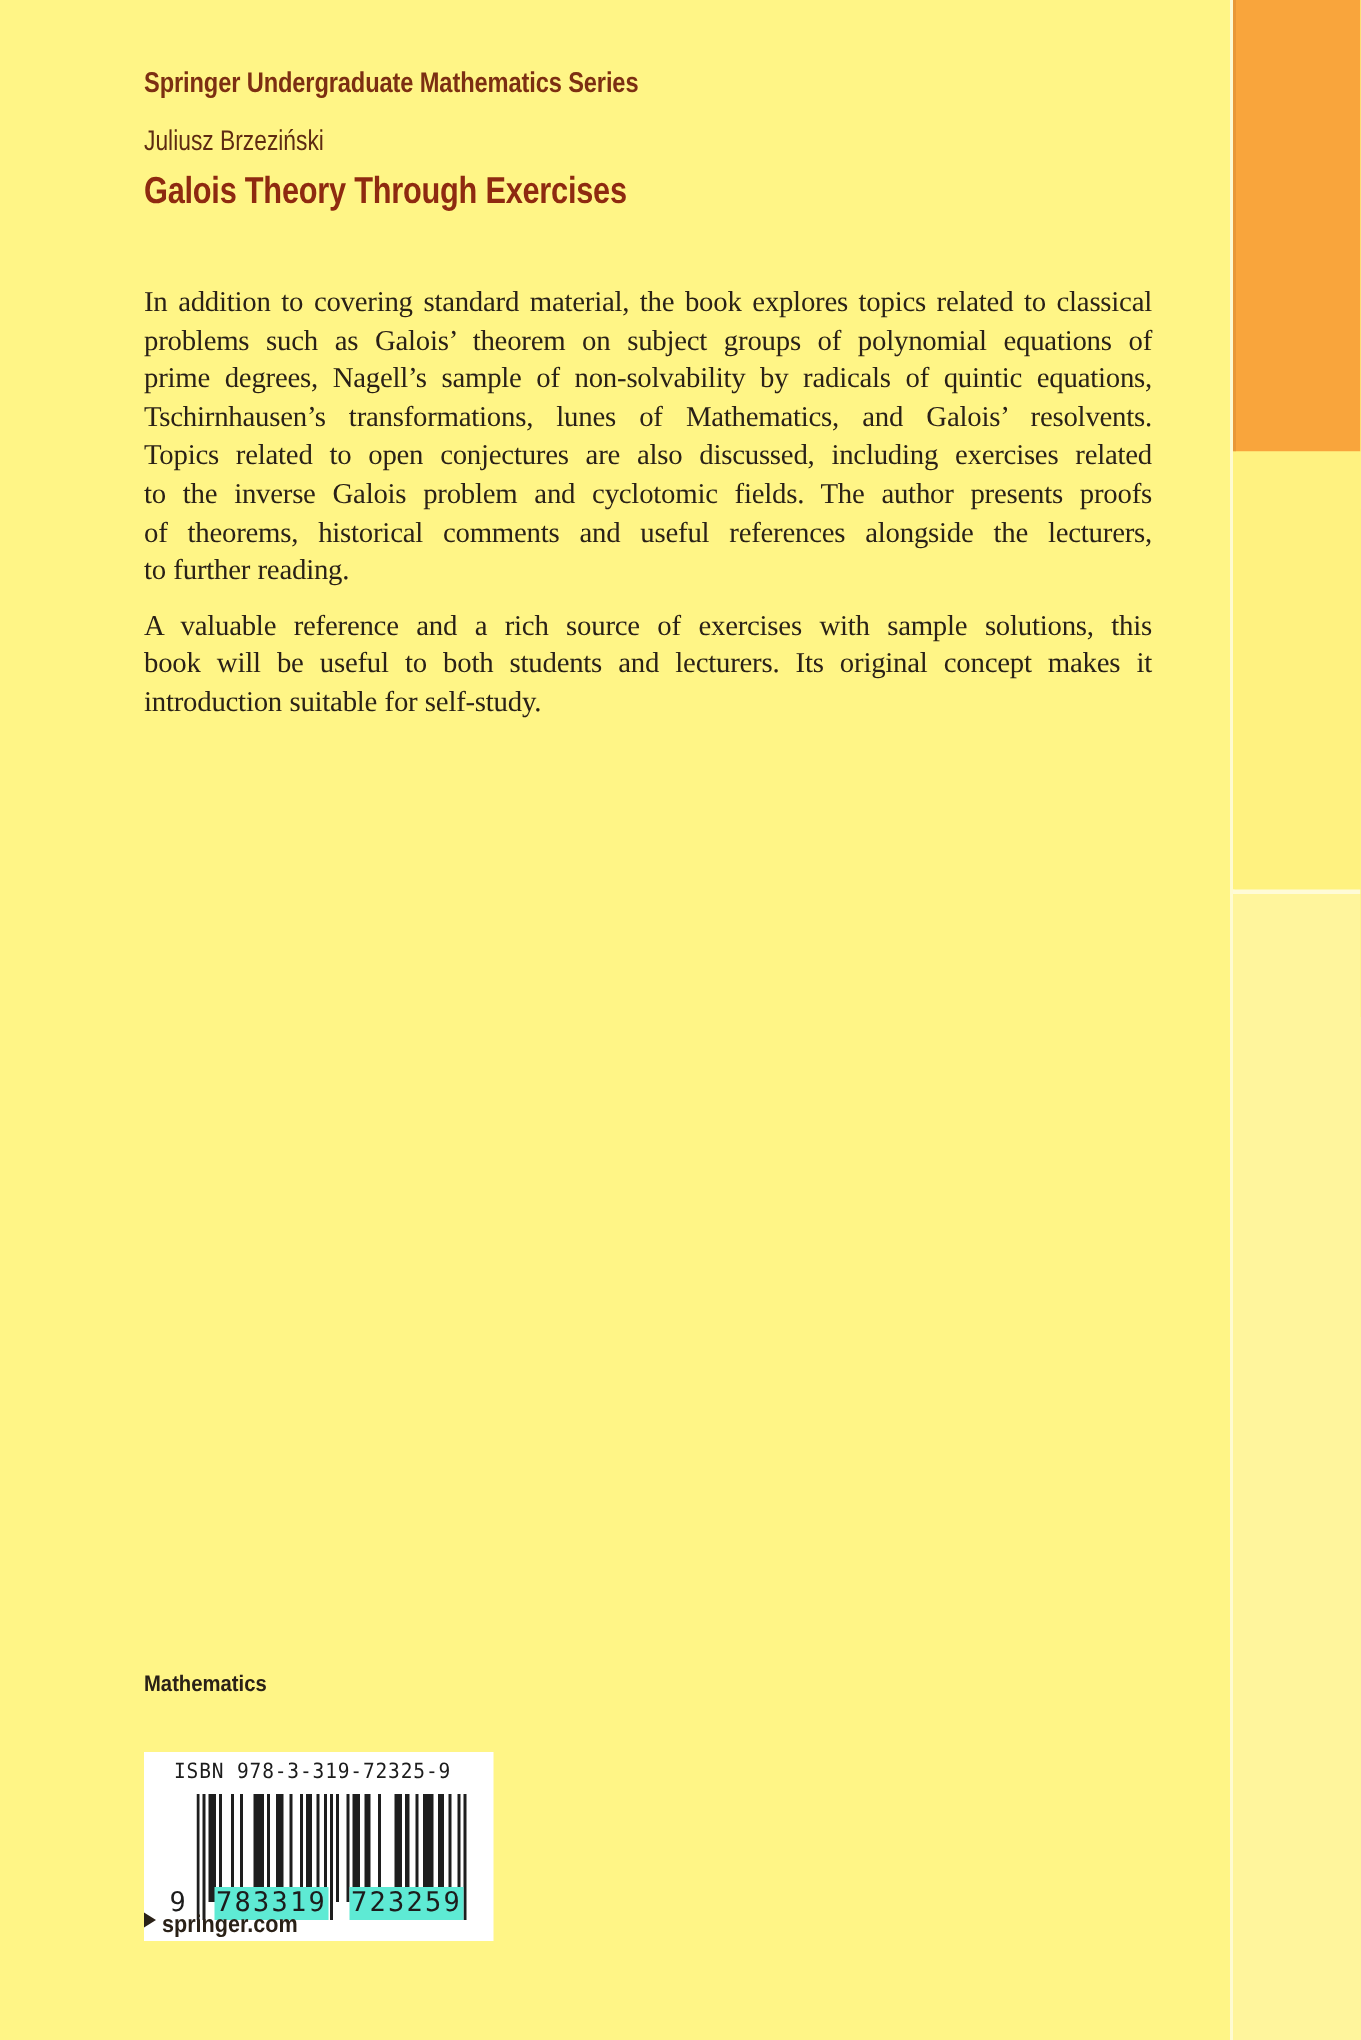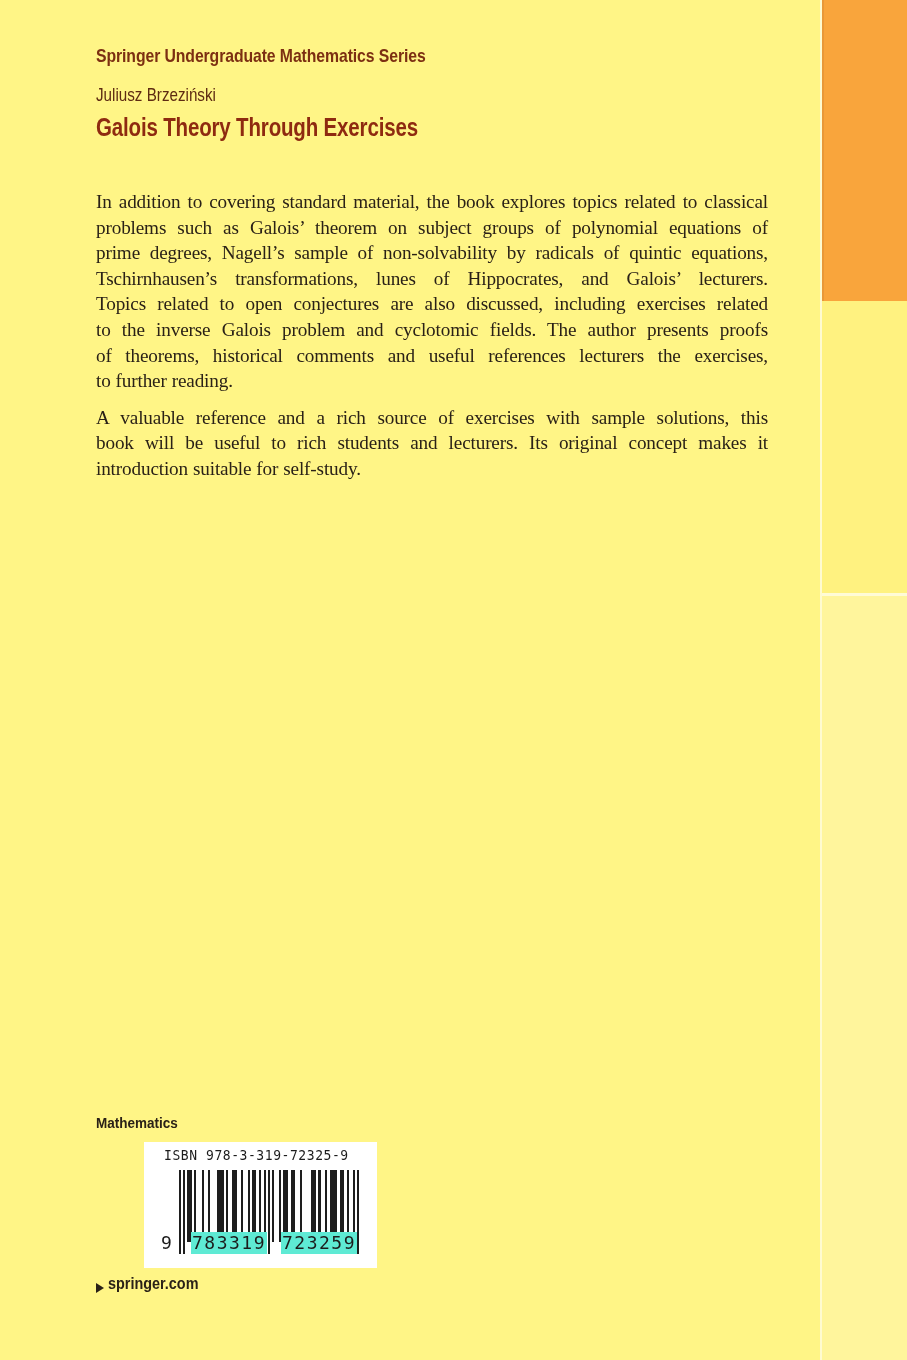--- a/index.html
+++ b/index.html
@@ -124,25 +124,24 @@
       font-family: "Liberation Sans", sans-serif;
       font-weight: bold;
       font-size: 15px;
       color: #2a2117;
       transform: scaleX(0.9);
       transform-origin: left top;
     }
     .barcode-box {
       position: absolute;
       left: 96px;
-      top: 1142px;
+      top: 1168px;
       width: 233px;
       height: 126px;
       background: #ffffff;
-      margin-left: 48px;
     }
     .isbn-text {
       position: absolute;
       left: 20px;
       top: 5px;
       font-family: "DejaVu Sans Mono", monospace;
       font-size: 14px;
       letter-spacing: 0.6px;
       color: #1c1c1c;
       transform: scaleX(0.93);
@@ -169,21 +168,21 @@
     }
     .ean-first { left: 17px; background: transparent; }
     .ean-g1 { left: 47px; letter-spacing: 1.5px; padding: 0 1px; }
     .ean-g2 { left: 137px; letter-spacing: 1.5px; padding: 0 1px; }
 
     .site {
       position: absolute;
       left: 96px;
       top: 1275px;
       display: flex;
-      align-items: flex-end;
+      align-items: flex-start;
       font-family: "Liberation Sans", sans-serif;
       font-weight: bold;
       font-size: 16px;
       color: #2a2117;
     }
     .site .arrow {
       display: inline-block;
       width: 0; height: 0;
       border-top: 5px solid transparent;
       border-bottom: 5px solid transparent;
@@ -209,29 +208,29 @@
 
 <div class="hdr series">Springer Undergraduate Mathematics Series</div>
 <div class="hdr author">Juliusz Brzeziński</div>
 <div class="hdr title">Galois Theory Through Exercises</div>
 
 <div class="blurb" style="top:189px;">
   <p>
     <span class="line">In addition to covering standard material, the book explores topics related to classical</span>
     <span class="line">problems such as Galois’ theorem on subject groups of polynomial equations of</span>
     <span class="line">prime degrees, Nagell’s sample of non-solvability by radicals of quintic equations,</span>
-    <span class="line">Tschirnhausen’s transformations, lunes of Hippocrates, and Galois’ lecturers.</span>
+    <span class="line">Tschirnhausen’s transformations, lunes of Mathematics, and Galois’ resolvents.</span>
     <span class="line">Topics related to open conjectures are also discussed, including exercises related</span>
     <span class="line">to the inverse Galois problem and cyclotomic fields. The author presents proofs</span>
-    <span class="line">of theorems, historical comments and useful references lecturers the exercises,</span>
+    <span class="line">of theorems, historical comments and useful references alongside the lecturers,</span>
     <span class="line last">to further reading.</span>
   </p>
   <p>
     <span class="line">A valuable reference and a rich source of exercises with sample solutions, this</span>
-    <span class="line">book will be useful to rich students and lecturers. Its original concept makes it</span>
+    <span class="line">book will be useful to both students and lecturers. Its original concept makes it</span>
     <span class="line last">introduction suitable for self-study.</span>
   </p>
 </div>
 
 <div class="subject">Mathematics</div>
 
 <div class="barcode-box">
   <div class="isbn-text">ISBN 978-3-319-72325-9</div>
   <div class="bars">
     <svg width="185" height="84" viewBox="0 0 185 84" xmlns="http://www.w3.org/2000/svg">

